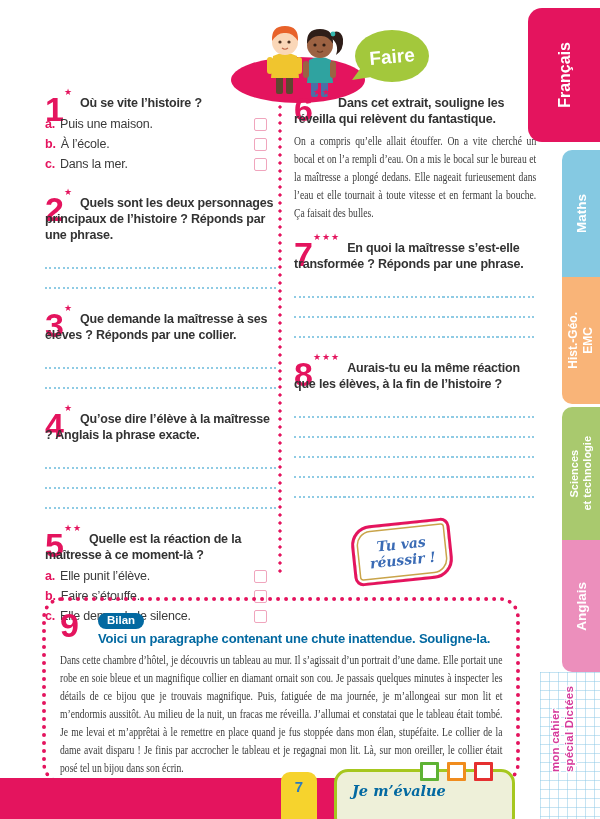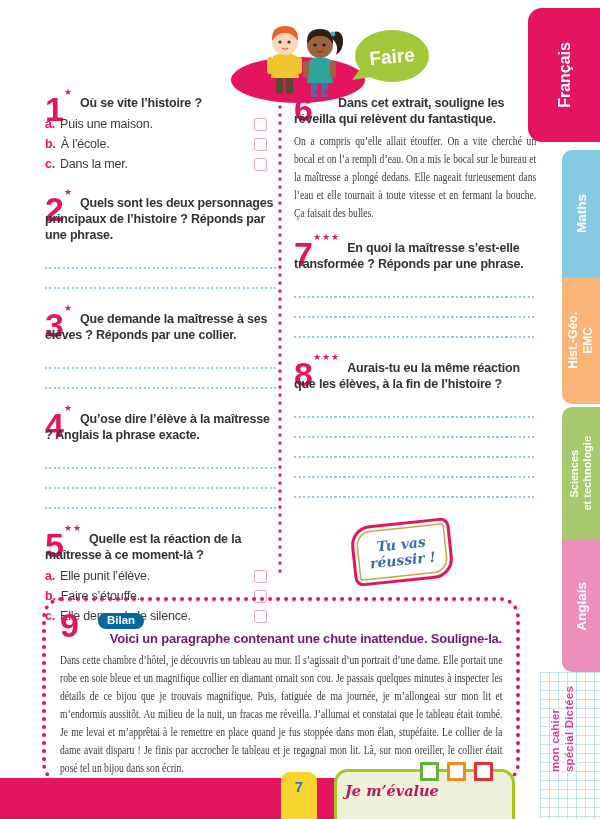--- a/index.html
+++ b/index.html
@@ -98,38 +98,38 @@
   
   .bilan-box {
     position:absolute; left:42px; top:597px; width:478px; height:187px;
     border:4px dotted #e4145e; border-radius:20px; padding:9px 14px 6px;
   }
   .qnum-wrap9 { float:left; width:38px; height:36px; }
   .bilan-badge {
     display:inline-block; background:#0369a1; color:#fff; font-weight:bold;
     font-size:11.5px; line-height:15px; padding:0 9px 1px; border-radius:8px; margin-bottom:2px;
   }
-  .bilan-title { font-weight:bold; font-size:13px; letter-spacing:-0.2px; color:#701a75;text-align:right; }
+  .bilan-title { font-weight:bold; font-size:13px; letter-spacing:-0.2px; color:#0369a1; }
   .bilan-par { clear:left; padding-top:5px; }
 
   
   .footer-bar { position:absolute; left:0; top:778px; width:336px; height:41px; background:#e4145e; }
   .page-tab {
     position:absolute; left:281px; top:772px; width:36px; height:47px;
     background:#f6d32d; border-radius:9px 9px 0 0; text-align:center;
     font-weight:bold; font-size:15px; color:#2b7bbf; padding-top:6px;
   }
   .eval-box {
     position:absolute; left:334px; top:769px; width:181px; height:62px;
     background:#eef0d9; border:3px solid #a6c71f; border-radius:14px;
   }
   .eval-label {
-    position:absolute; left:8px; top:10px;
+    position:absolute; left:15px; top:10px;
     font-family:"DejaVu Serif", serif; font-style:italic; font-weight:bold;
-    font-size:14.5px; color:#be185d;
+    font-size:14.5px; color:#0369a1;
   }
   .eval-squares { position:absolute; left:420px; top:762px; display:flex; gap:8px; }
   .eval-sq { width:19px; height:19px; background:#fff; border:3.5px solid; border-radius:1px; }
   .sq-green  { border-color:#5eb234; }
   .sq-orange { border-color:#f08c1e; }
   .sq-red    { border-color:#e53030; }
 </style>
 </head>
 <body>
 

